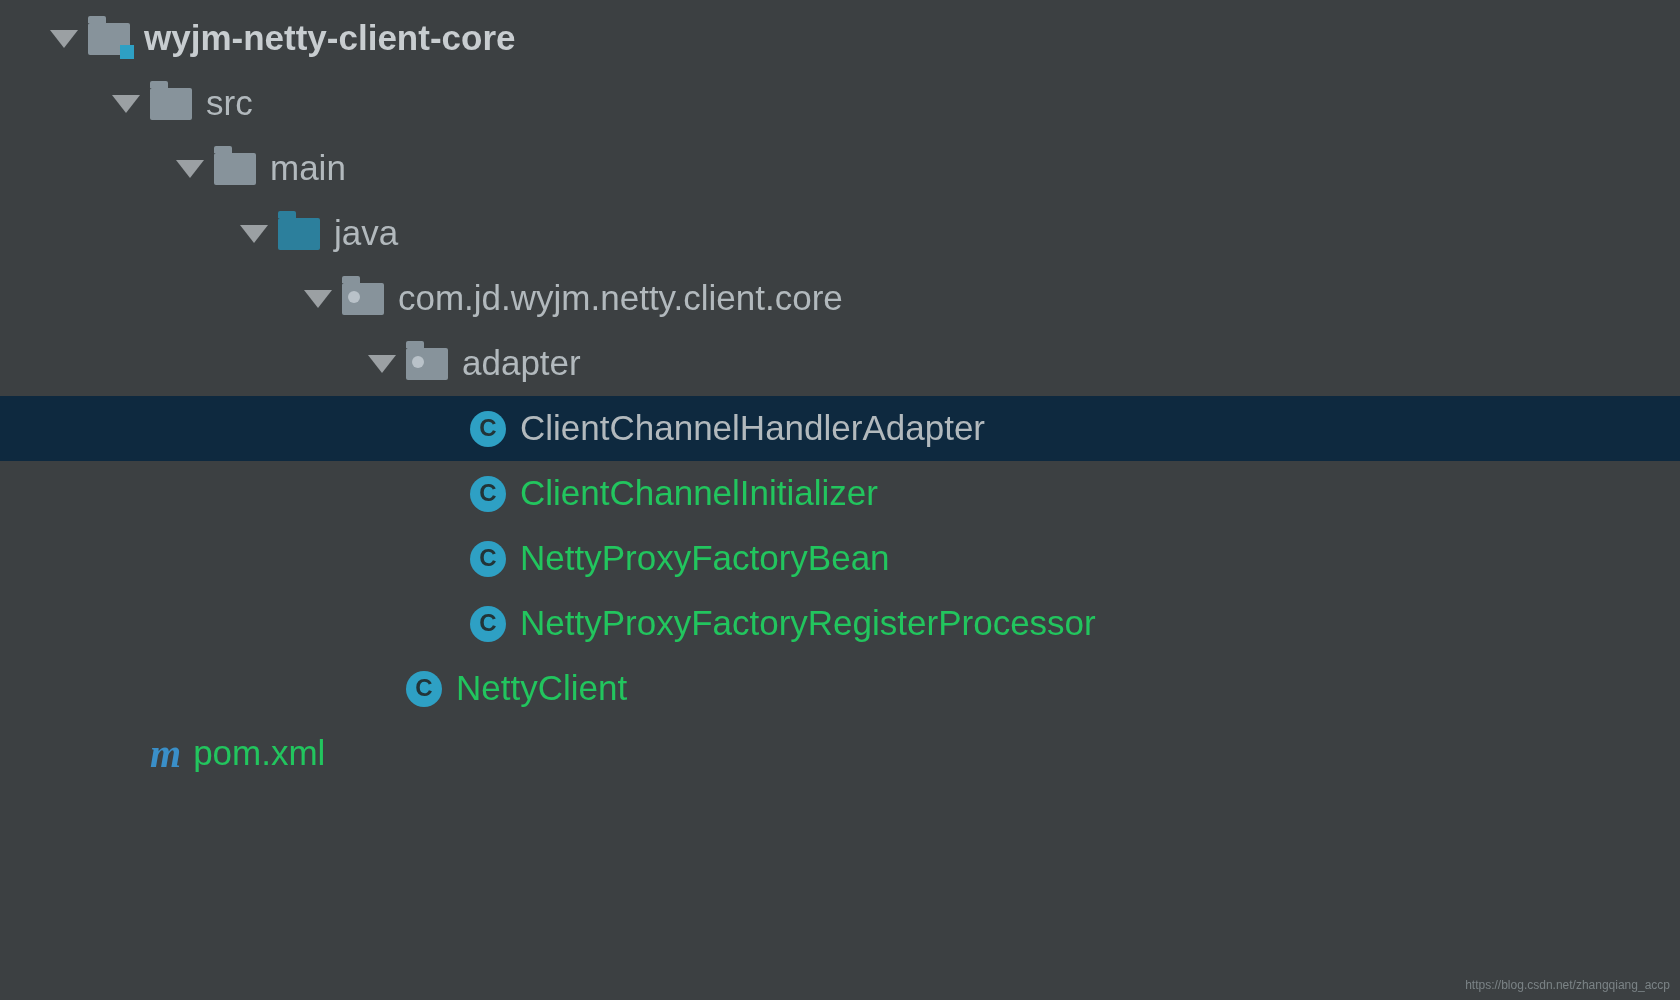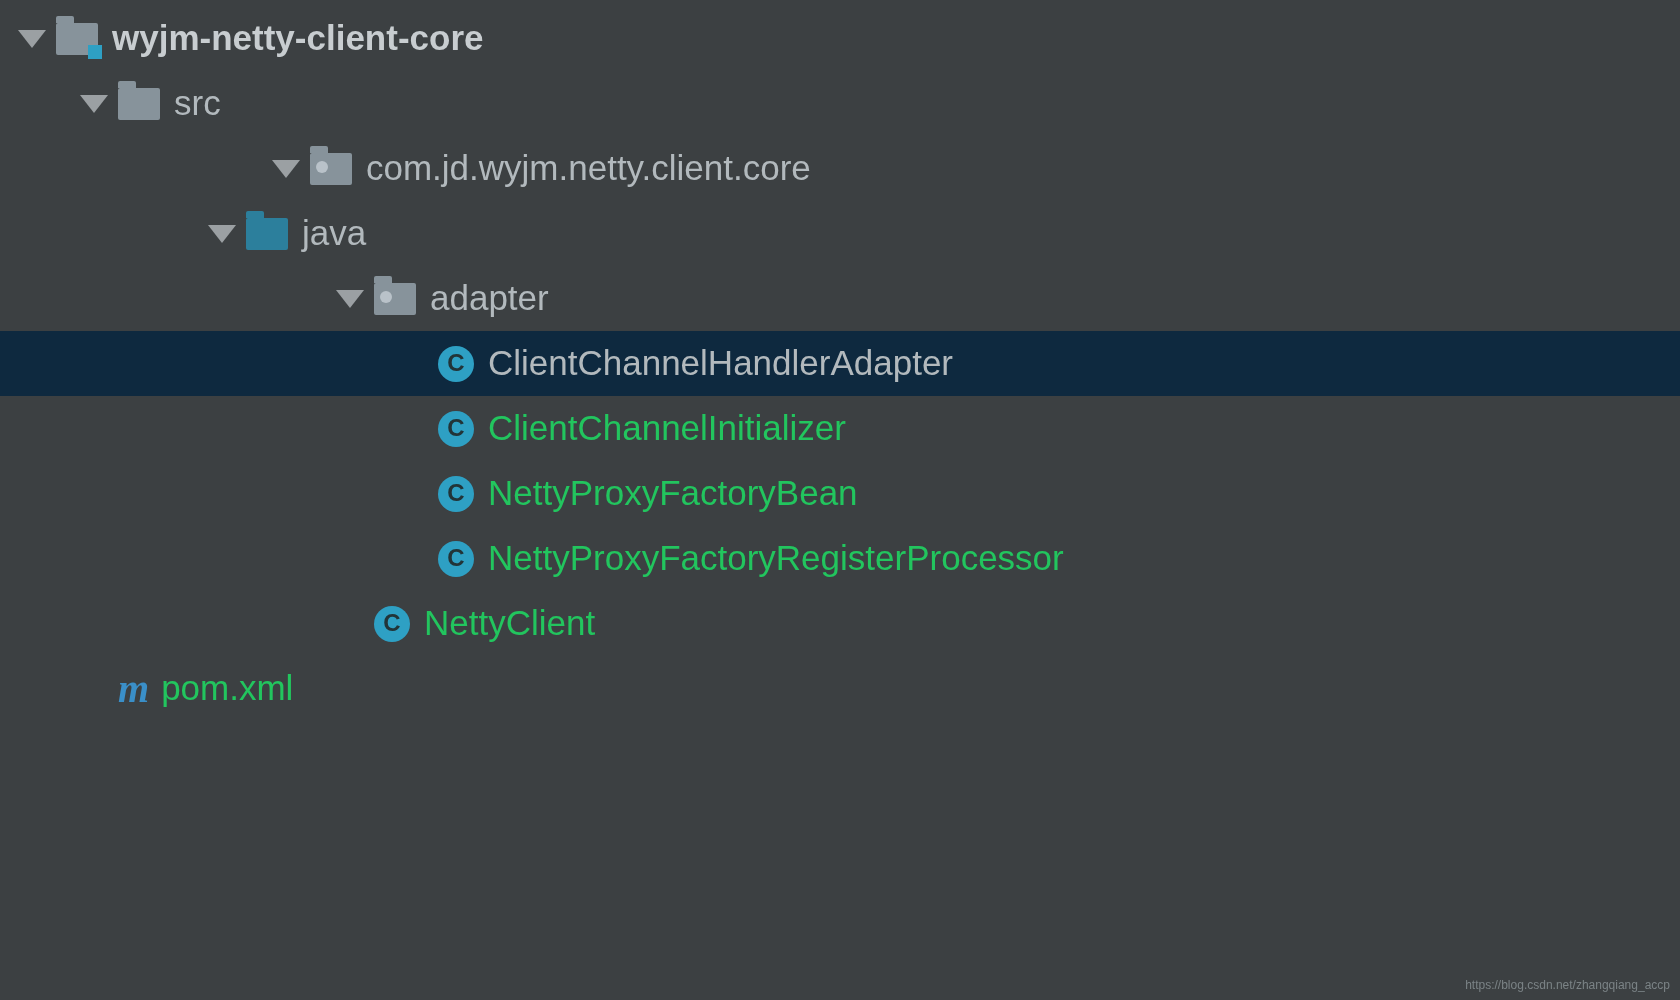--- a/index.html
+++ b/index.html
@@ -15,20 +15,21 @@
     padding-top: 6px;
     color: #B2B9BD;
     font-size: 35px;
     line-height: 1.1;
   }
   .row {
     display: flex;
     align-items: center;
     height: 65px;
     white-space: nowrap;
+    padding-left: 32px;
   }
   .row.selected {
     background: #0E293F;
   }
   .indent {
     display: inline-block;
     flex-shrink: 0;
   }
   
   .arrow {
@@ -152,36 +153,42 @@
     <span class="label bold">wyjm-netty-client-core</span>
   </div>
 
   <div class="row">
     <span class="indent" style="width:80px"></span>
     <span class="arrow down"></span>
     <span class="folder"></span>
     <span class="label">src</span>
   </div>
 
+  <div class="row">
+    <span class="indent" style="width:144px"></span>
+    <span class="arrow down"></span>
+    <span class="folder"></span>
+    <span class="label">main</span>
+  </div>
+
+  <div class="row">
+    <span class="indent" style="width:208px"></span>
+    <span class="arrow down"></span>
+    <span class="folder source"></span>
+    <span class="label">java</span>
+  </div>
 
   <div class="row">
     <span class="indent" style="width:272px"></span>
     <span class="arrow down"></span>
     <span class="folder package"></span>
     <span class="label">com.jd.wyjm.netty.client.core</span>
   </div>
 
   <div class="row">
-    <span class="indent" style="width:208px"></span>
-    <span class="arrow down"></span>
-    <span class="folder source"></span>
-    <span class="label">java</span>
-  </div>
-
-  <div class="row">
     <span class="indent" style="width:336px"></span>
     <span class="arrow down"></span>
     <span class="folder package"></span>
     <span class="label">adapter</span>
   </div>
 
   <div class="row selected">
     <span class="indent" style="width:400px"></span>
     <span class="arrow-slot"></span>
     <span class="class-circle">C</span>

